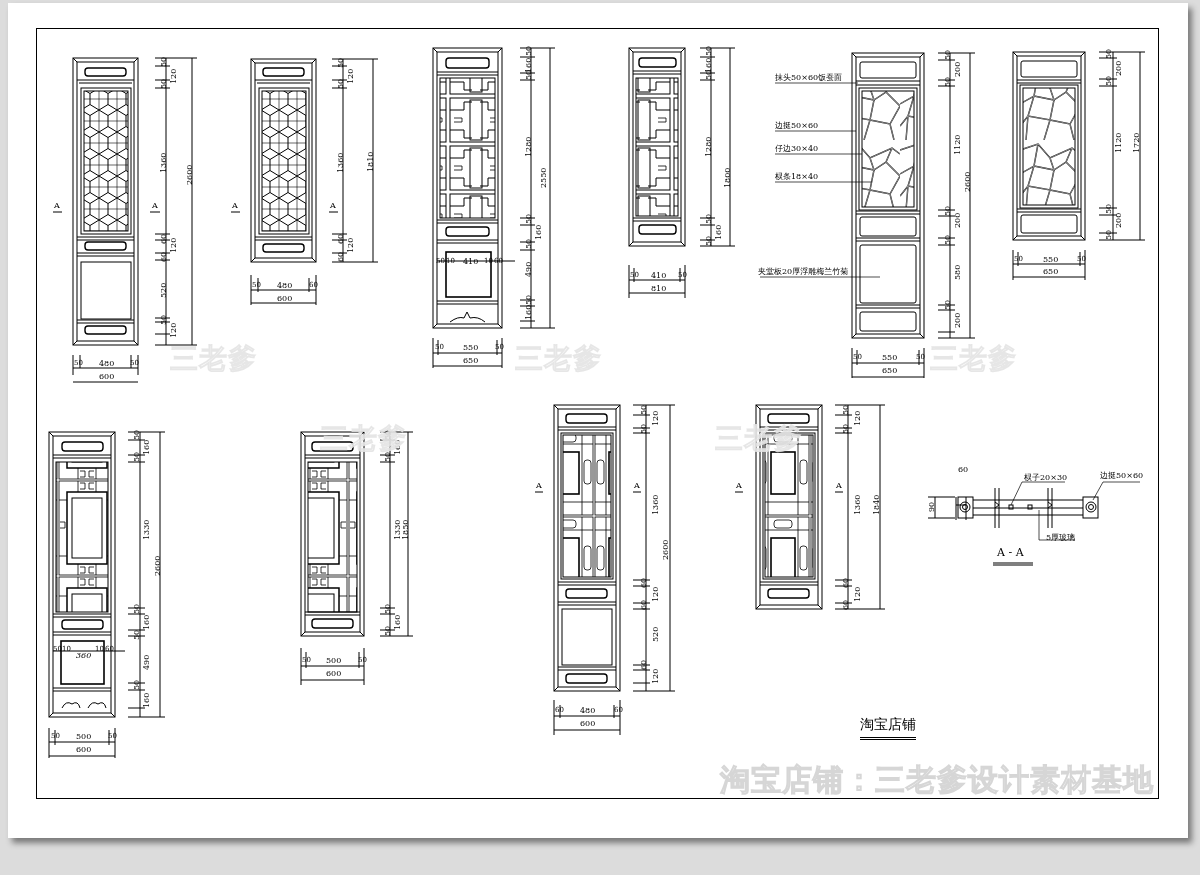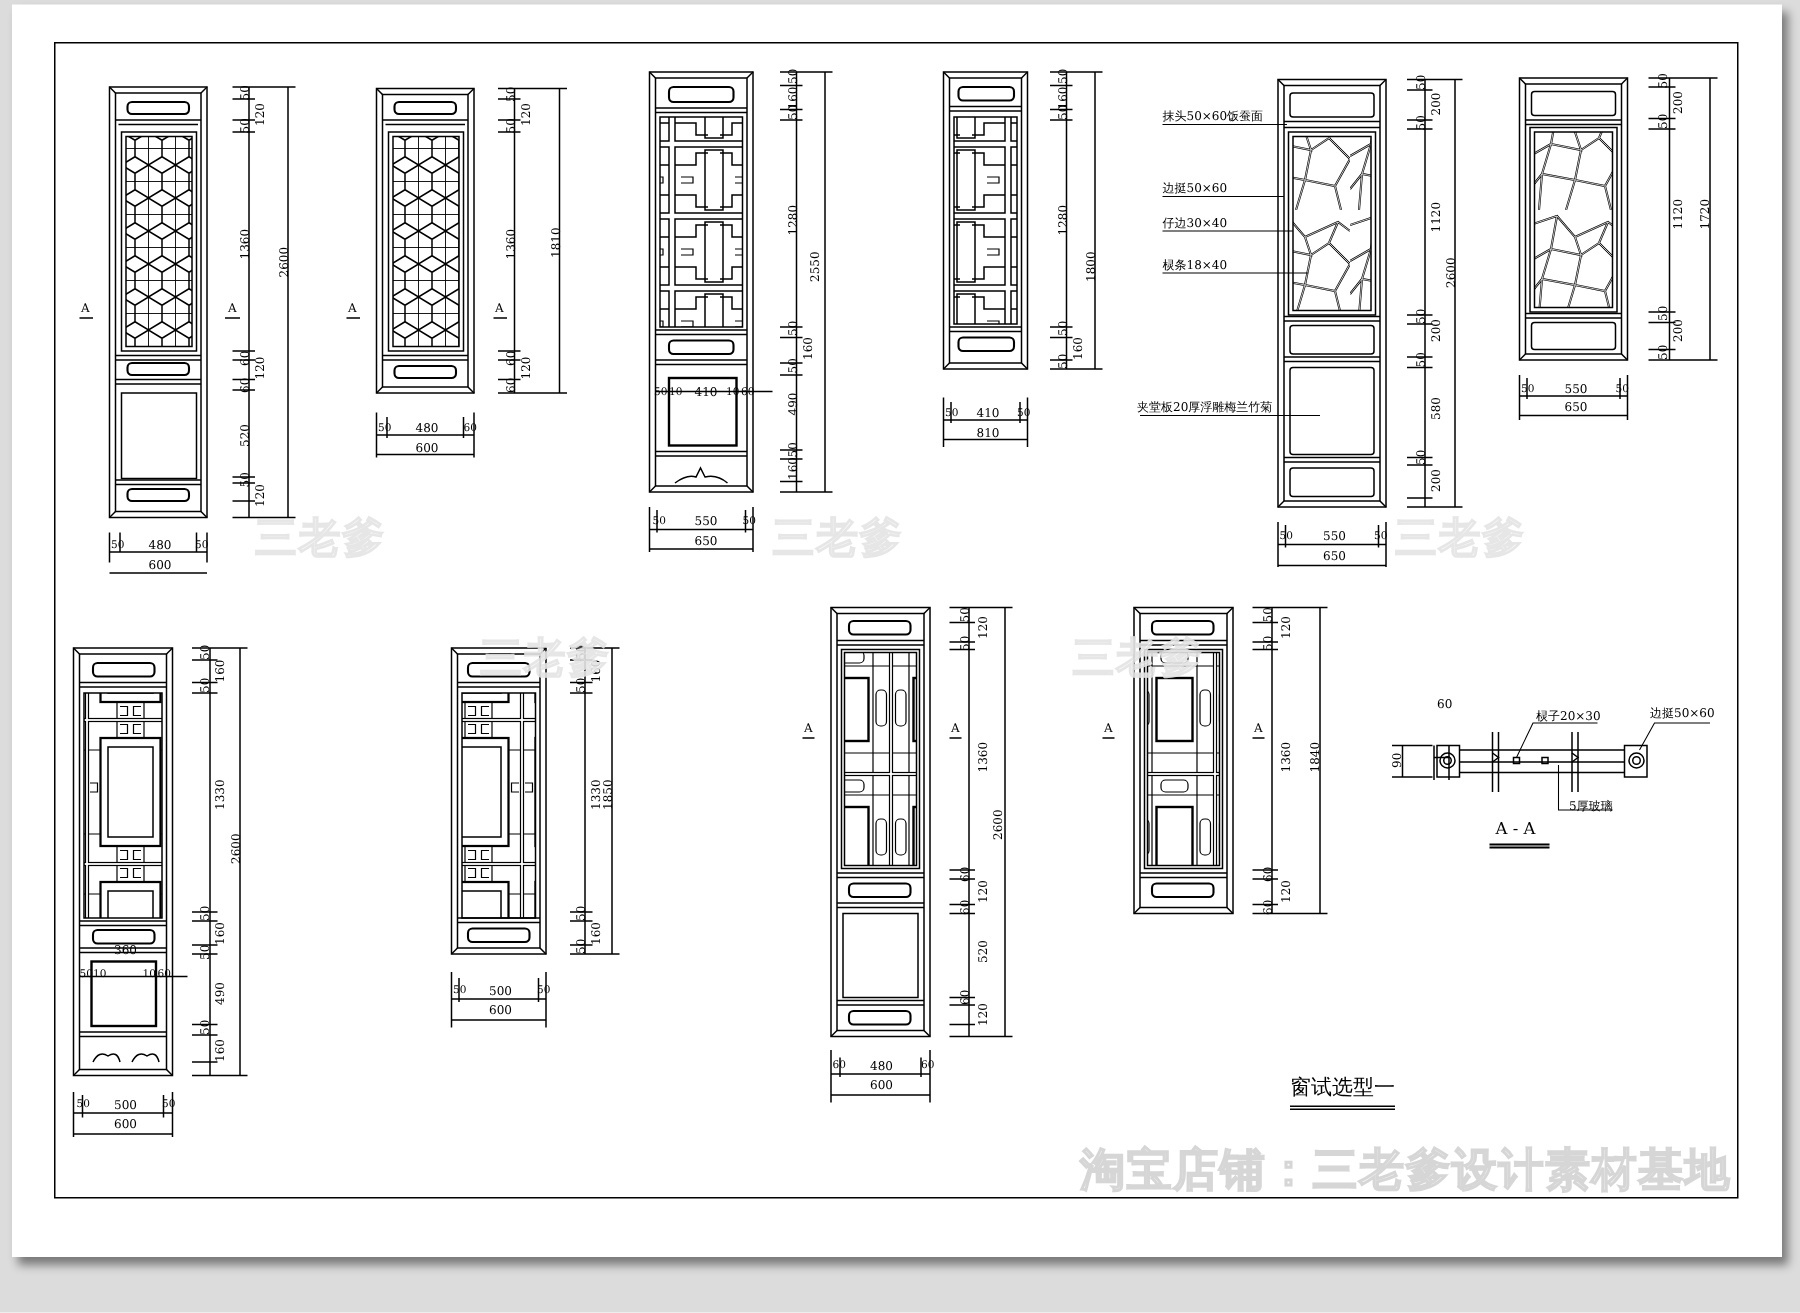--- a/index.html
+++ b/index.html
@@ -392,21 +392,21 @@
 <span class="vlbl" style="left:143px;top:540px;">1330</span>
 <span class="vlbl" style="left:133px;top:614px;">50</span>
 <span class="vlbl" style="left:143px;top:630px;">160</span>
 <span class="vlbl" style="left:133px;top:640px;">50</span>
 <span class="vlbl" style="left:143px;top:670px;">490</span>
 <span class="vlbl" style="left:133px;top:690px;">50</span>
 <span class="vlbl" style="left:143px;top:708px;">160</span>
 <span class="vlbl" style="left:154px;top:576px;">2600</span>
 <span class="lbl" style="left:53px;top:646px;font-size:7px;">50</span>
 <span class="lbl" style="left:62px;top:646px;font-size:7px;">10</span>
-<span class="lbl" style="left:76px;top:630px;">360</span>
+<span class="lbl" style="left:76px;top:652px;font-style:italic;">360</span>
 <span class="lbl" style="left:95px;top:646px;font-size:7px;">10</span>
 <span class="lbl" style="left:105px;top:646px;font-size:7px;">60</span>
 <span class="lbl" style="left:51px;top:733px;font-size:7px;">50</span>
 <span class="lbl" style="left:76px;top:733px;">500</span>
 <span class="lbl" style="left:108px;top:733px;font-size:7px;">50</span>
 <span class="lbl" style="left:76px;top:746px;">600</span>
 
 <span class="vlbl" style="left:384px;top:440px;">50</span>
 <span class="vlbl" style="left:394px;top:455px;">160</span>
 <span class="vlbl" style="left:384px;top:462px;">50</span>
@@ -445,20 +445,20 @@
 <span class="vlbl" style="left:842px;top:610px;">60</span>
 <span class="vlbl" style="left:873px;top:515px;">1840</span>
 
 <span class="lbl" style="left:958px;top:466px;">60</span>
 <span class="vlbl" style="left:928px;top:512px;">90</span>
 <span class="lbl" style="left:1024px;top:474px;">棂子20×30</span>
 <span class="lbl" style="left:1100px;top:472px;">边挺50×60</span>
 <span class="lbl" style="left:1046px;top:534px;">5厚玻璃</span>
 <span class="section-label" style="left:997px;top:546px;">A - A</span>
 
-<div class="title">窗试选型一</div>
+<div class="title">淘宝店铺</div>
 
 <div class="watermark wm-small" style="left:170px;top:340px;">三老爹</div>
 <div class="watermark wm-small" style="left:515px;top:340px;">三老爹</div>
 <div class="watermark wm-small" style="left:930px;top:340px;">三老爹</div>
 <div class="watermark wm-small" style="left:320px;top:420px;">三老爹</div>
 <div class="watermark wm-small" style="left:715px;top:420px;">三老爹</div>
 <div class="watermark wm-big">淘宝店铺：三老爹设计素材基地</div>
 
 </body></html>

